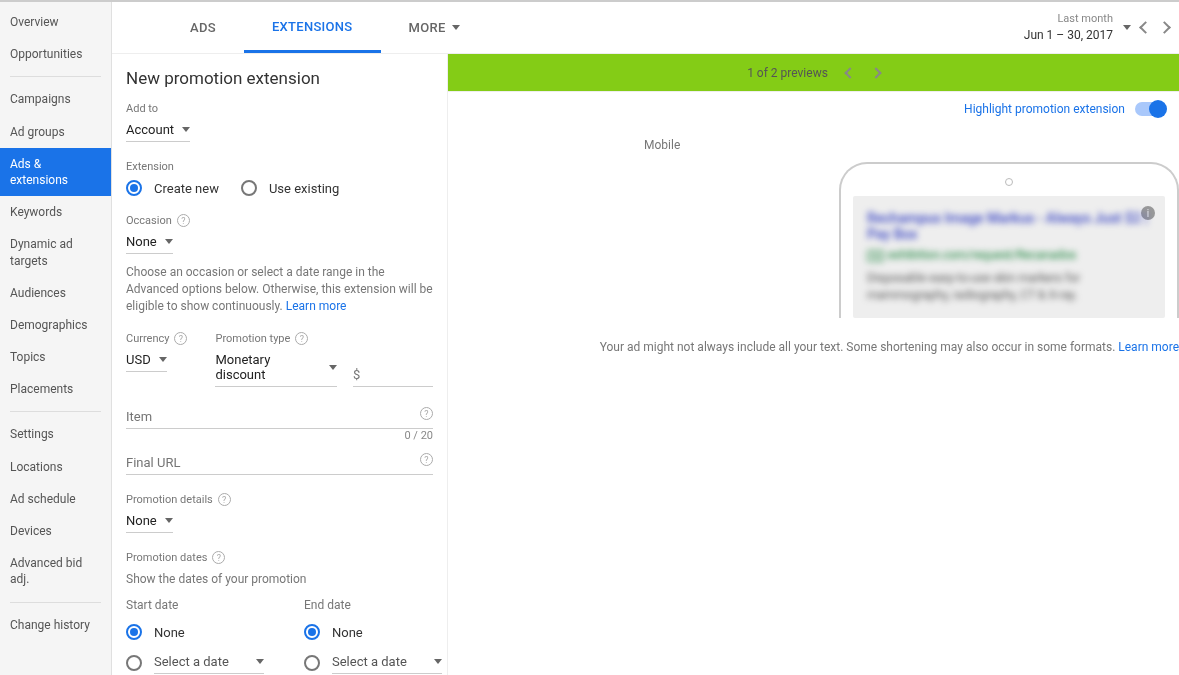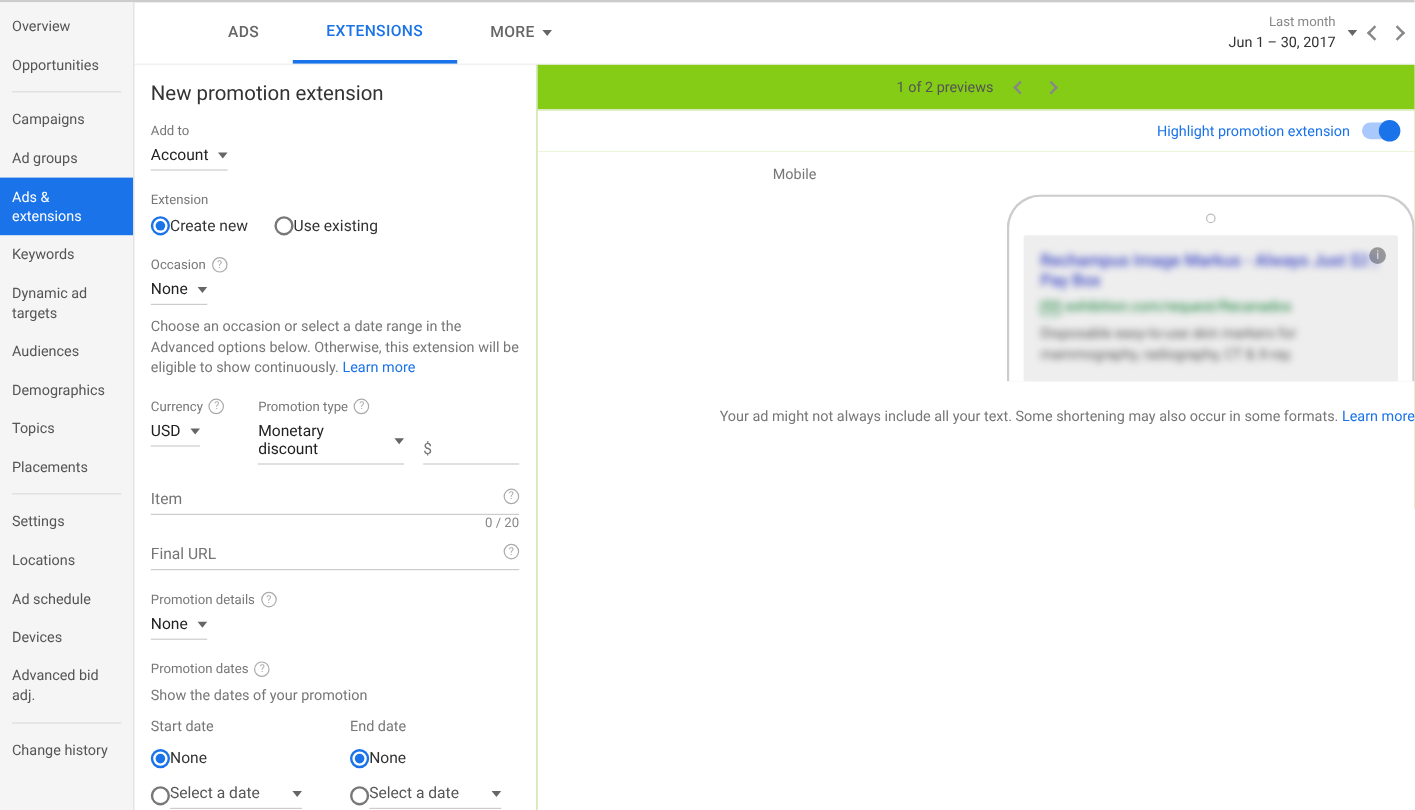--- a/index.html
+++ b/index.html
@@ -27,21 +27,21 @@
   .chev.right { transform: rotate(45deg); }
   .chev.btn { cursor: pointer; }
   
   .content { flex: 1; display: flex; min-height: 0; }
   .form-col { width: 335px; padding: 14px 14px 14px 14px; overflow-y: auto; flex: none; }
   .form-col h2 { font-size: 17px; font-weight: 400; color: #333; margin-bottom: 14px; }
   .field-label { font-size: 11px; color: #777; margin-bottom: 7px; display: flex; align-items: center; gap: 5px; }
   .field-group { margin-bottom: 18px; }
   .sel { display: inline-flex; align-items: center; gap: 8px; font-size: 13px; color: #222; padding-bottom: 4px; border-bottom: 1px solid #ccc; cursor: pointer; }
   .radio-row { display: flex; gap: 22px; }
-  .radio-item { display: flex; align-items: center; gap: 0; font-size: 13px; color: #333; cursor: pointer; }
+  .radio-item { display: flex; align-items: center; gap: 12px; font-size: 13px; color: #333; cursor: pointer; }
   .oradio { width: 16px; height: 16px; border: 2px solid #777; border-radius: 50%; display: flex; align-items: center; justify-content: center; flex: none; }
   .oradio.sel-r { border-color: #1a73e8; }
   .oradio.sel-r::after { content: ""; width: 8px; height: 8px; border-radius: 50%; background: #1a73e8; display: block; }
   .help-text { font-size: 12px; color: #777; line-height: 1.4; }
   .help-text a { color: #1a73e8; text-decoration: none; cursor: pointer; }
   .row-two { display: flex; gap: 28px; }
   .txtinput { width: 100%; border: none; border-bottom: 1px solid #ccc; font-size: 13px; padding: 4px 0; outline: none; color: #333; background: transparent; }
   .input-block { position: relative; margin-bottom: 18px; }
   .input-block .counter { position: absolute; right: 0; top: 24px; font-size: 11px; color: #888; }
   .input-block .help-ic { position: absolute; right: 0; top: 2px; }

